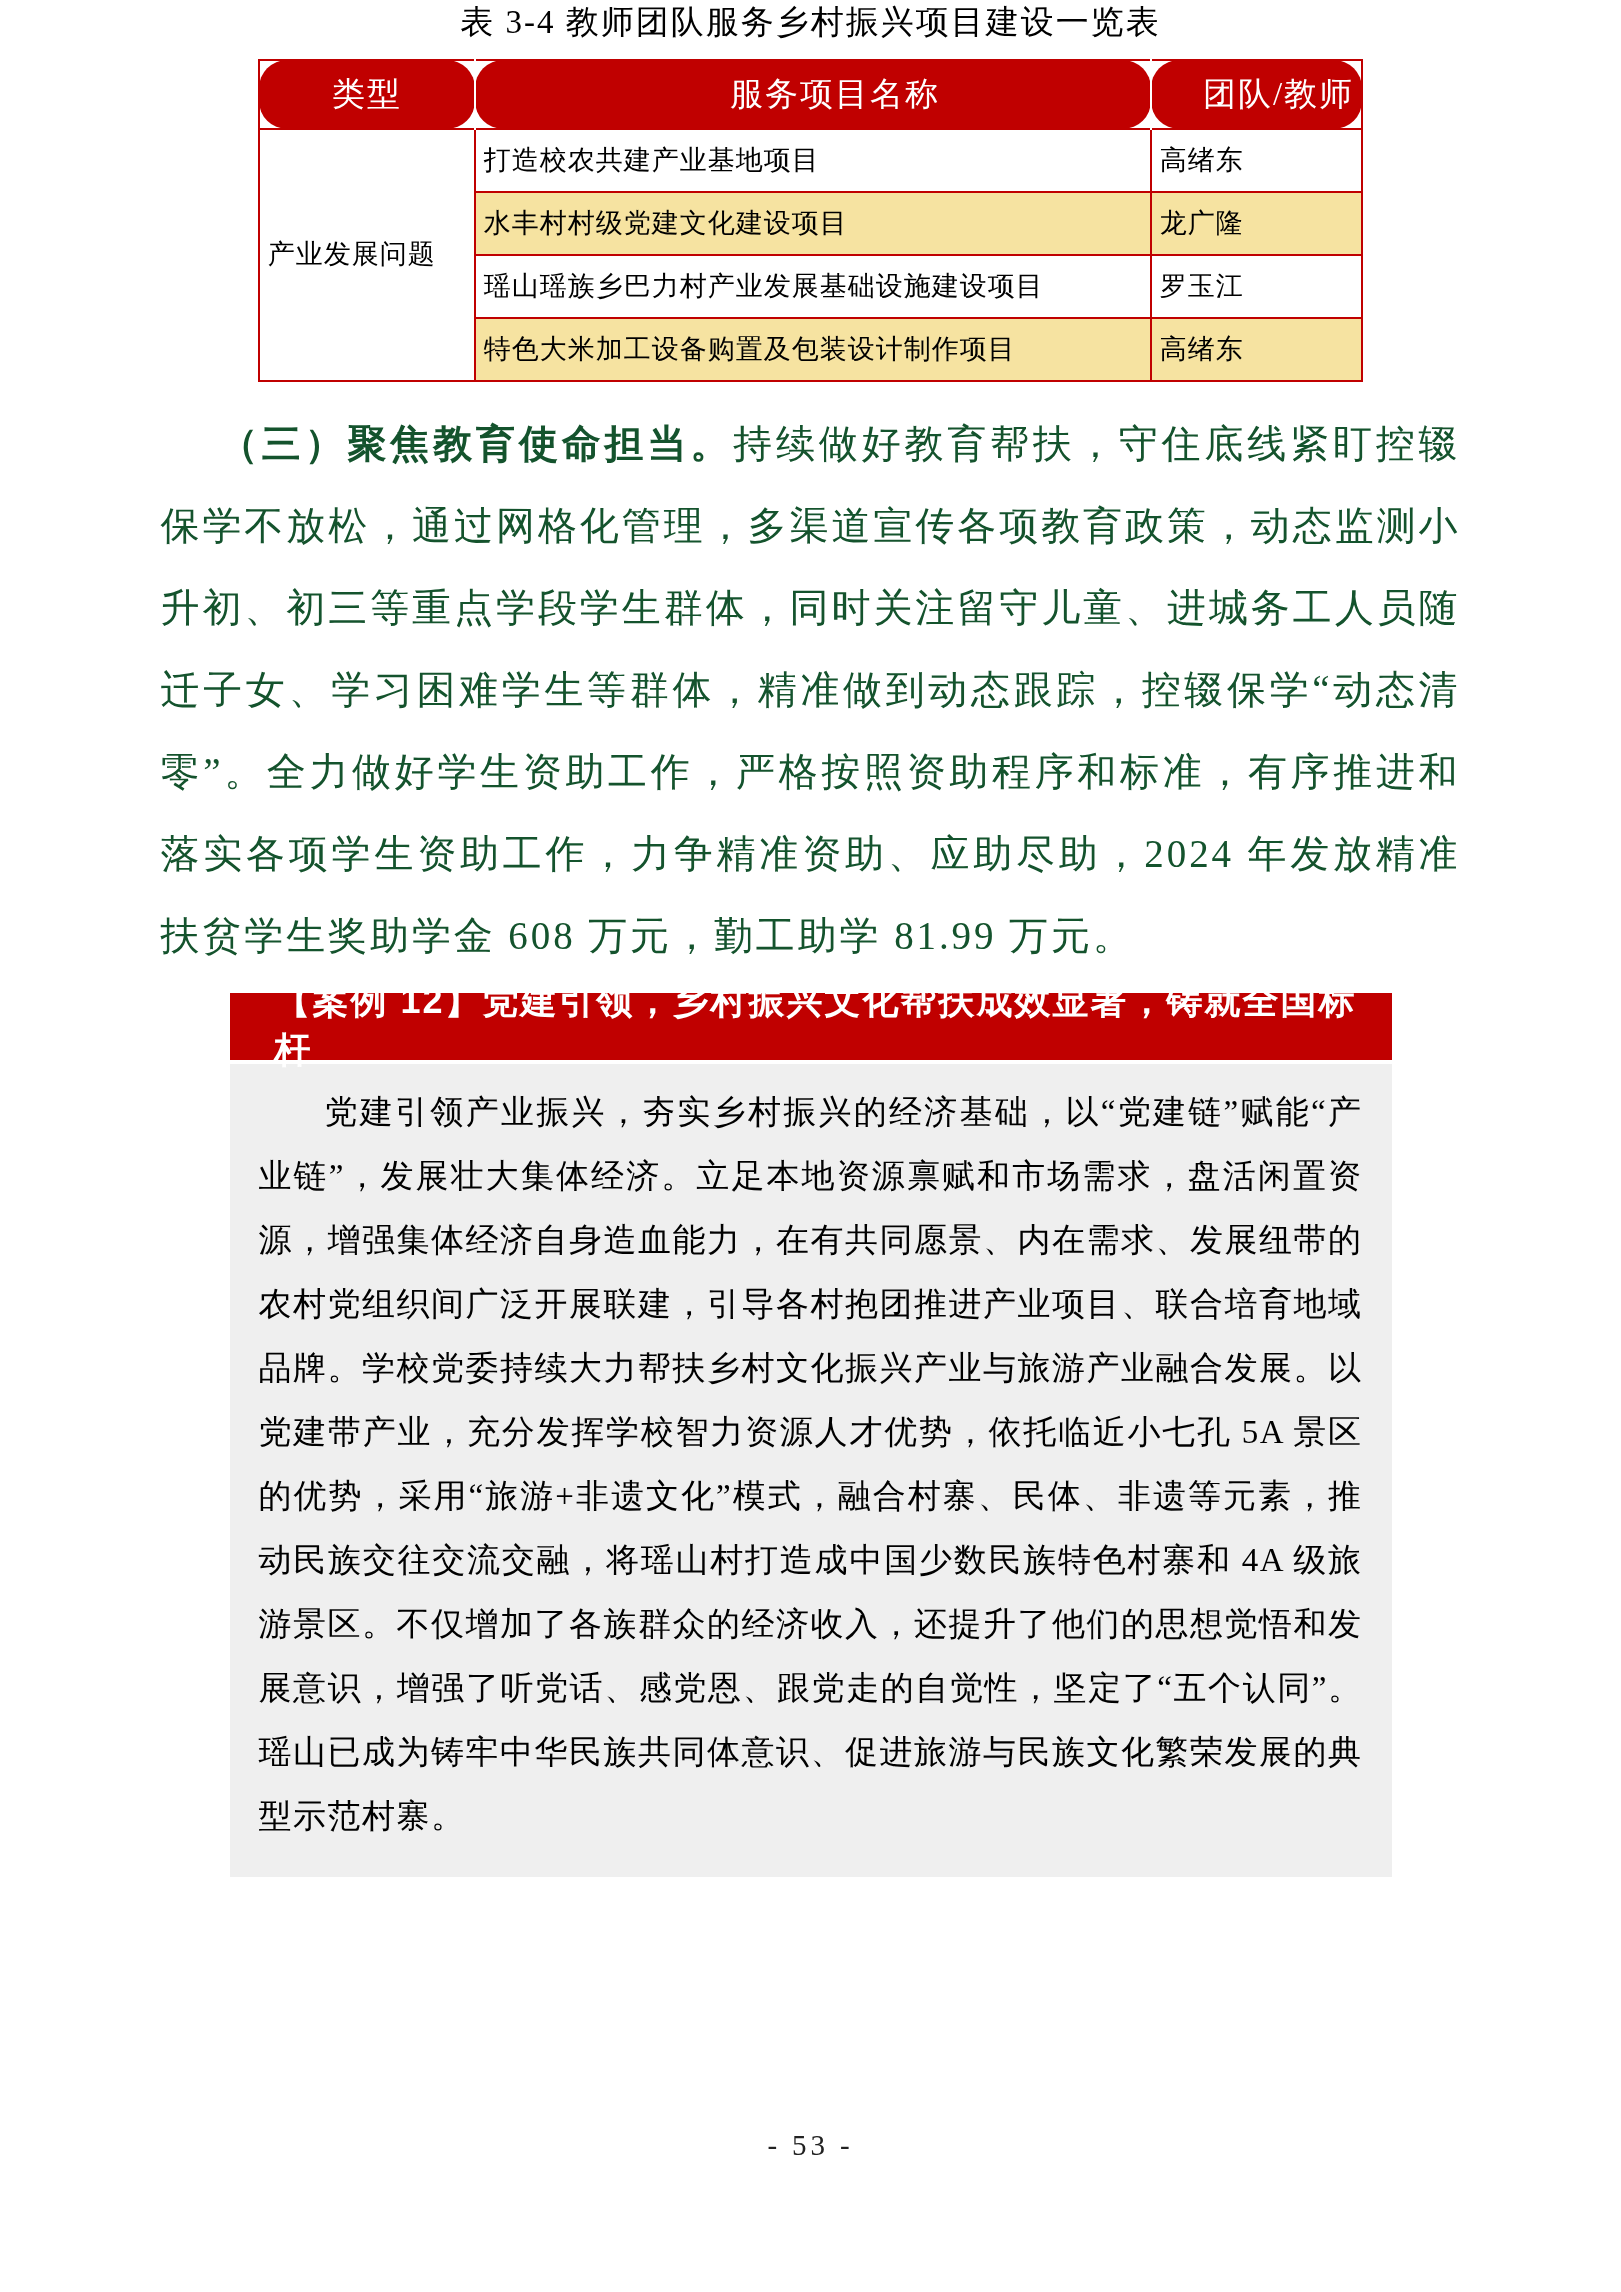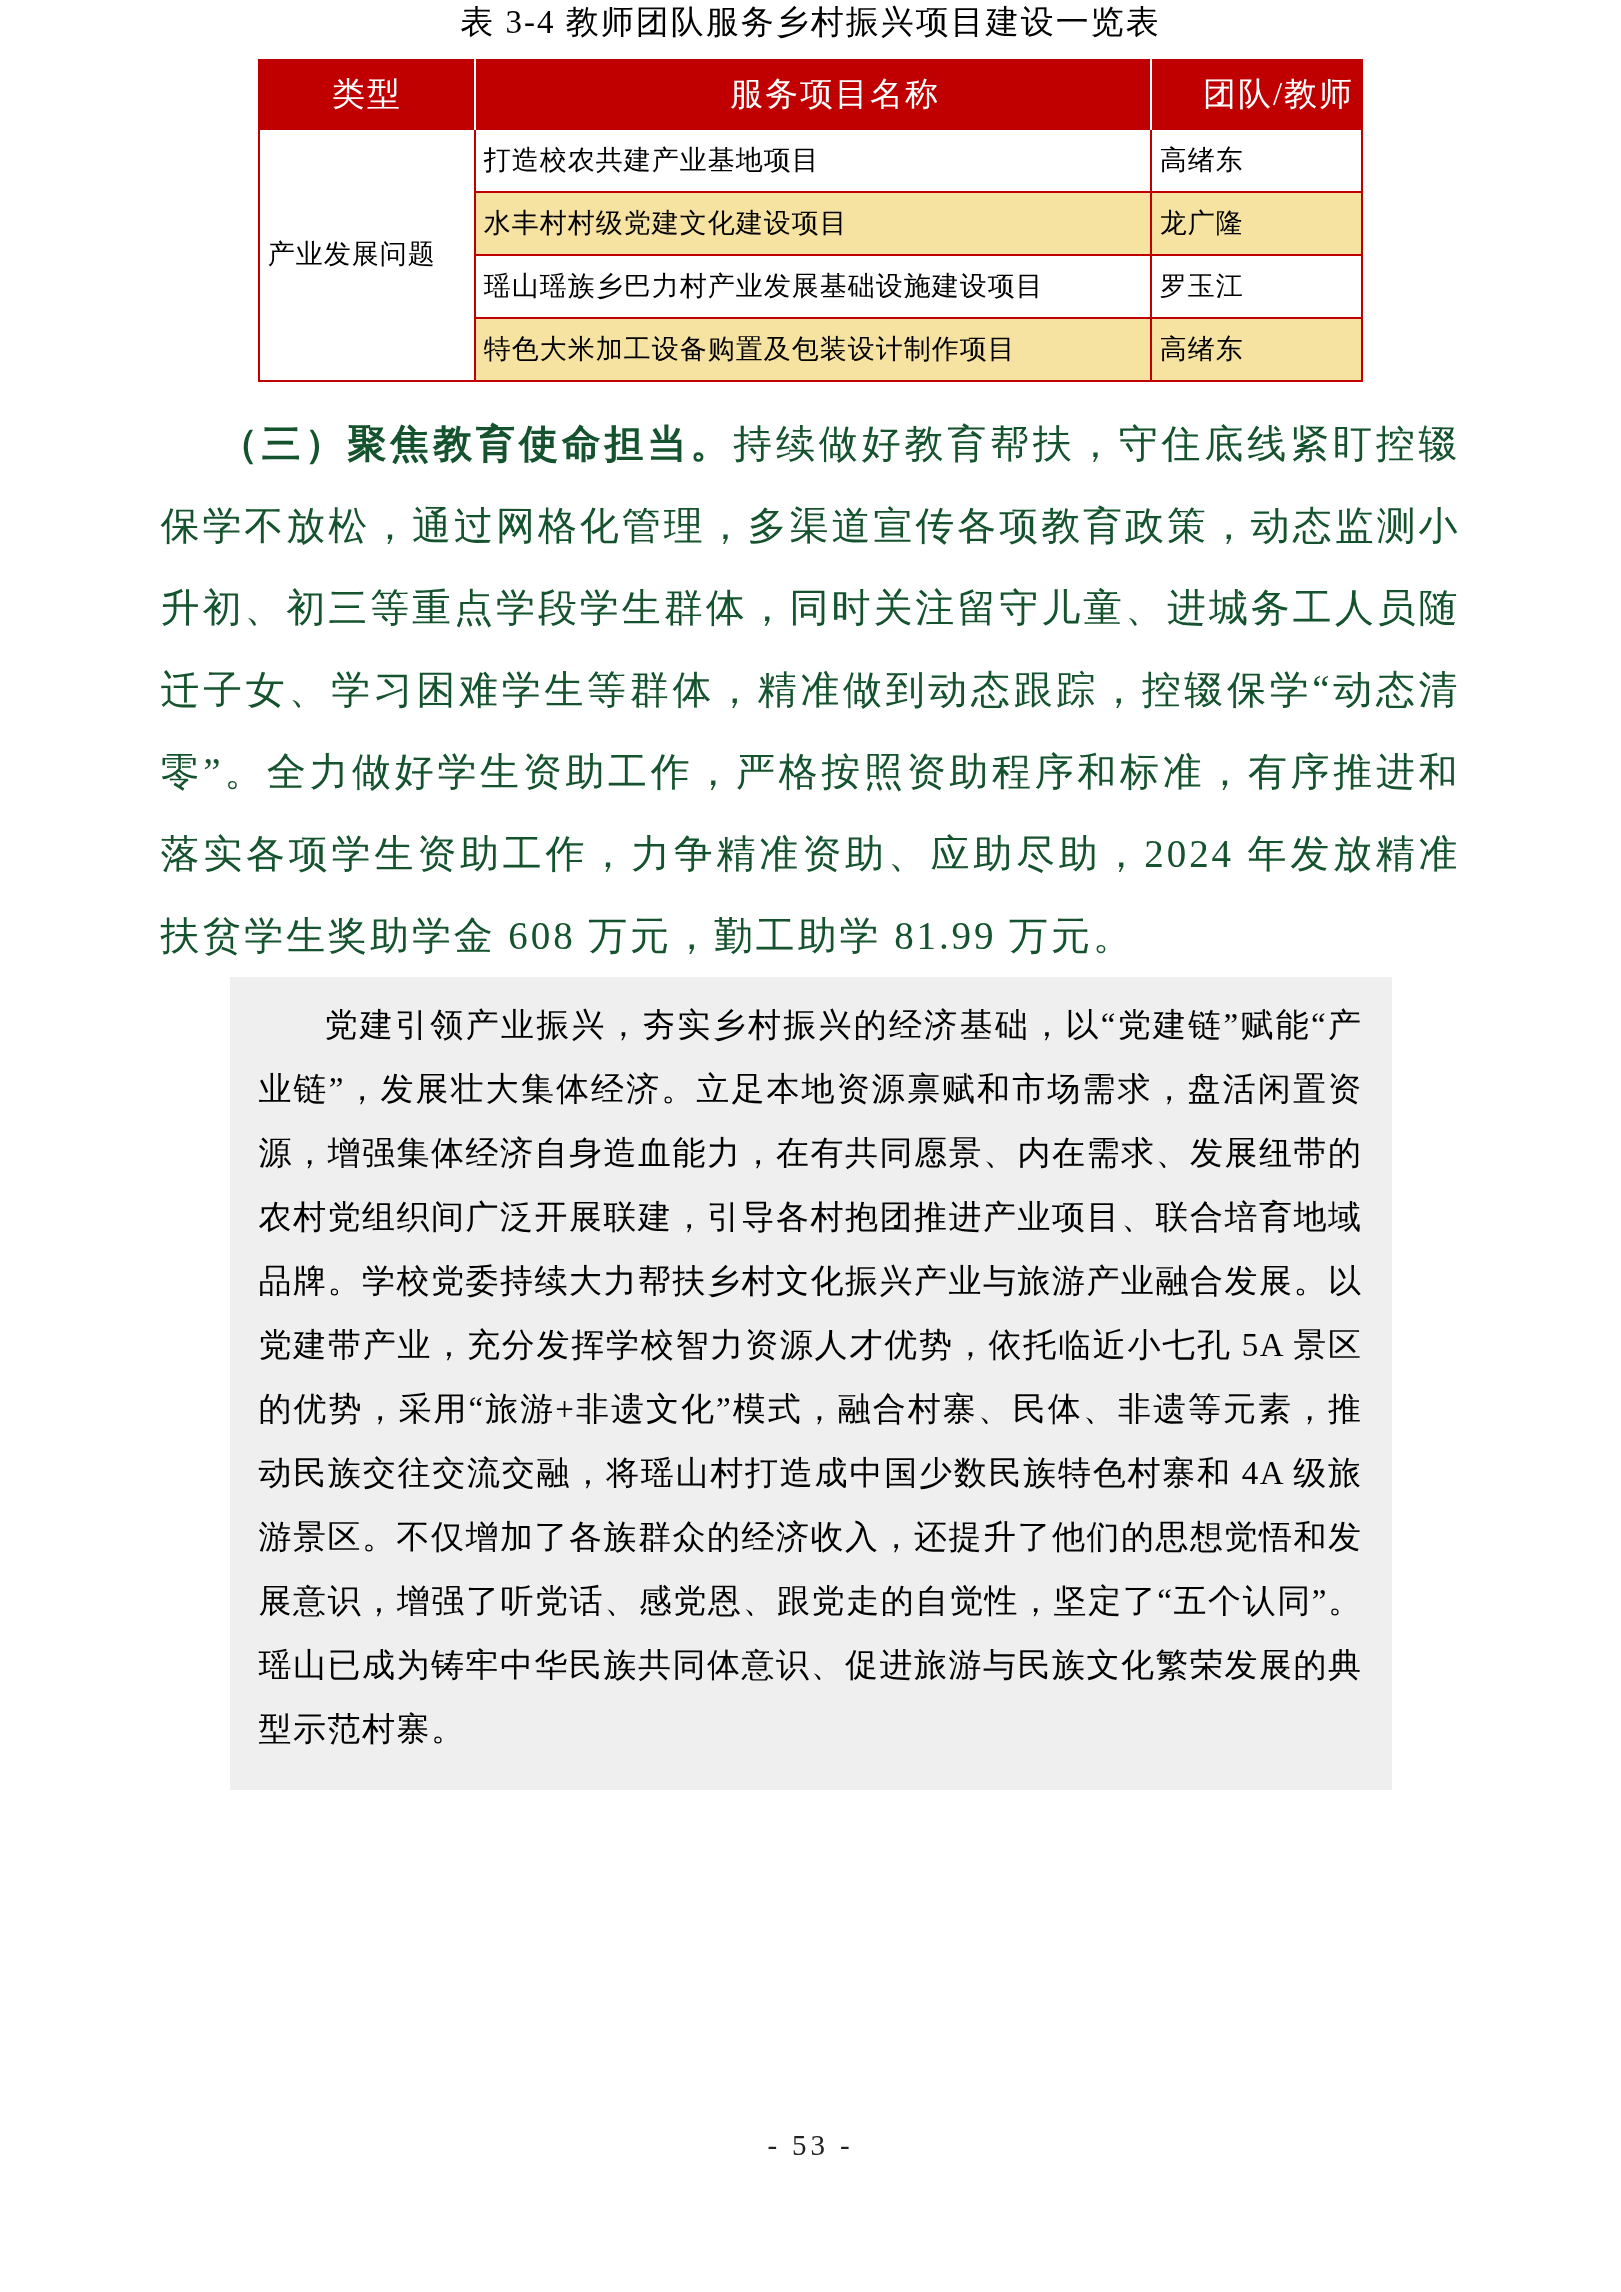--- a/index.html
+++ b/index.html
@@ -32,20 +32,21 @@
     border: 2px solid #c00000;
   }
   table.data-table th {
     background: #c00000;
     color: #ffffff;
     font-weight: 400;
     font-size: 33px;
     height: 69px;
     text-align: center;
     letter-spacing: 2px;
+    border-radius: 28px;
   }
   table.data-table th + th { border-left: 2.9px solid #ffffff; padding-left: 44px; }
   table.data-table td {
     border: 2px solid #c00000;
     font-size: 27px;
     text-align: left;
     height: 63px;
     letter-spacing: 1px;
     background: #ffffff;
     padding: 3.9px 7.8px;
@@ -155,20 +156,21 @@
         <td class="cell-project">特色大米加工设备购置及包装设计制作项目</td>
         <td class="cell-teacher">高绪东</td>
       </tr>
     </tbody>
   </table>
 
   <p class="body-para">
     <span class="lead">（三）聚焦教育使命担当。</span><span>持续做好教育帮扶，守住底线紧盯控辍保学不放松，通过网格化管理，多渠道宣传各项教育政策，动态监测小升初、初三等重点学段学生群体，同时关注留守儿童、进城务工人员随迁子女、学习困难学生等群体，精准做到动态跟踪，控辍保学“动态清零”。全力做好学生资助工作，严格按照资助程序和标准，有序推进和落实各项学生资助工作，力争精准资助、应助尽助，2024 年发放精准扶贫学生奖助学金 608 万元，勤工助学 81.99 万元。</span>
   </p>
 
+  <div class="case-banner">【案例 12】党建引领，乡村振兴文化帮扶成效显著，铸就全国标杆</div>
 
   <div class="case-box">
     <p>党建引领产业振兴，夯实乡村振兴的经济基础，以“党建链”赋能“产业链”，发展壮大集体经济。立足本地资源禀赋和市场需求，盘活闲置资源，增强集体经济自身造血能力，在有共同愿景、内在需求、发展纽带的农村党组织间广泛开展联建，引导各村抱团推进产业项目、联合培育地域品牌。学校党委持续大力帮扶乡村文化振兴产业与旅游产业融合发展。以党建带产业，充分发挥学校智力资源人才优势，依托临近小七孔 5A 景区的优势，采用“旅游+非遗文化”模式，融合村寨、民体、非遗等元素，推动民族交往交流交融，将瑶山村打造成中国少数民族特色村寨和 4A 级旅游景区。不仅增加了各族群众的经济收入，还提升了他们的思想觉悟和发展意识，增强了听党话、感党恩、跟党走的自觉性，坚定了“五个认同”。瑶山已成为铸牢中华民族共同体意识、促进旅游与民族文化繁荣发展的典型示范村寨。</p>
   </div>
 
   <div class="page-number">- 53 -</div>
 
 </div>
 
 

